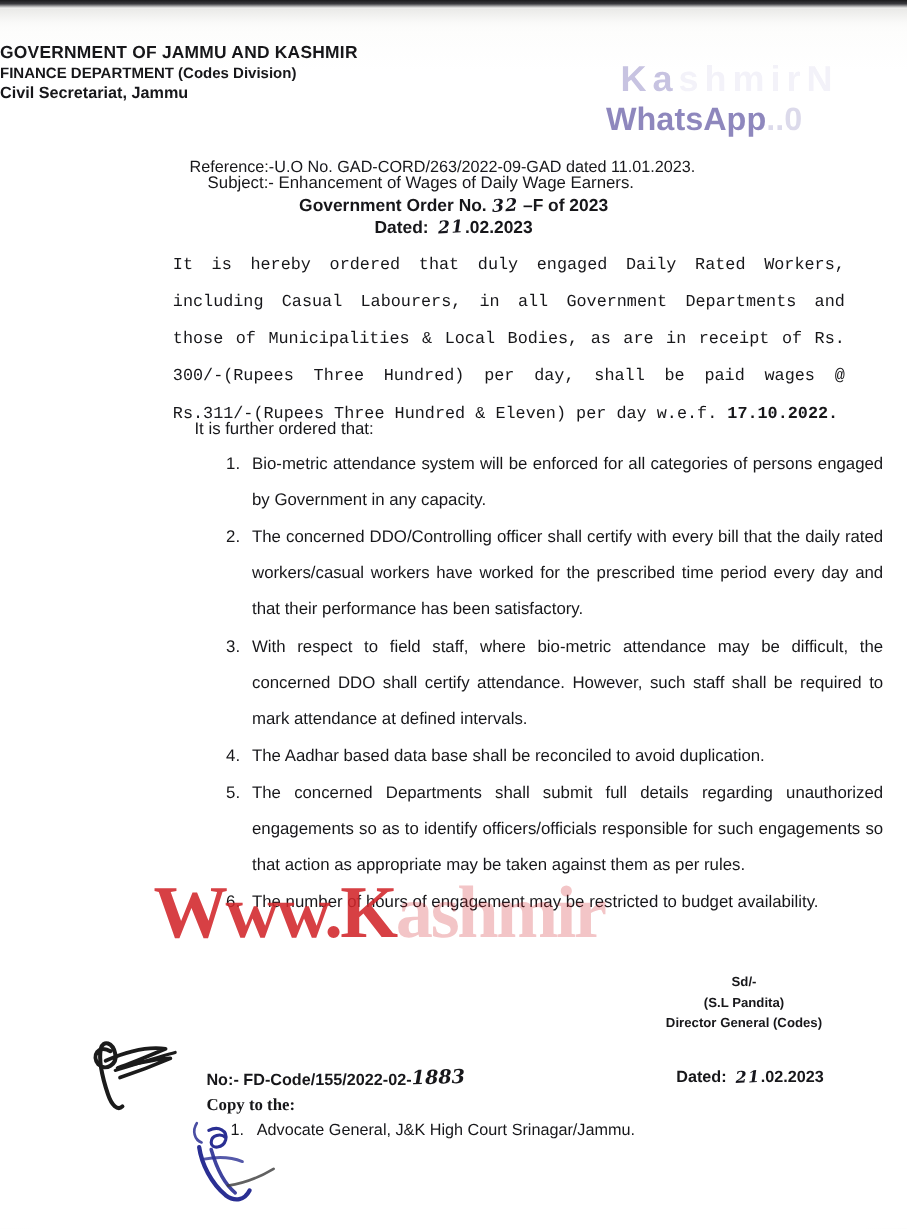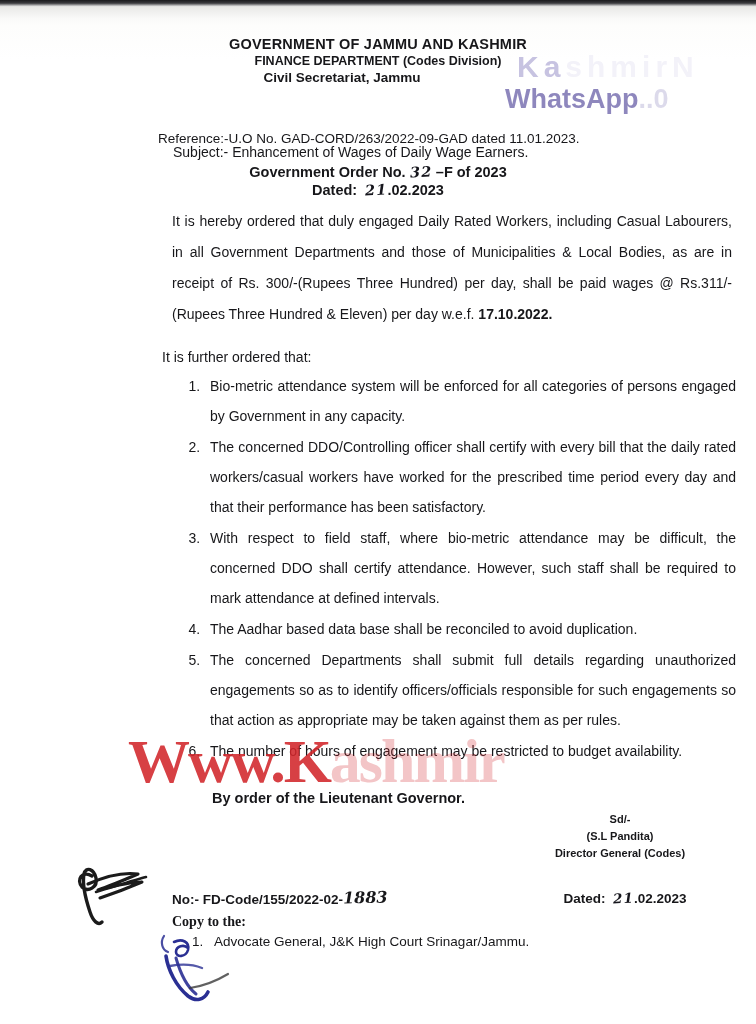--- a/index.html
+++ b/index.html
@@ -41,21 +41,21 @@
   .doc {
     position: absolute;
     left: 0; top: 0;
     width: 756px;
     height: 1024px;
     color: #17171a;
   }
 
   
   .hdr {
-    text-align: center;
+    text-align: left;
     font-weight: bold;
     line-height: 1.24;
   }
   .hdr-1 {
     position: absolute;
     left: 0; top: 36px; width: 756px;
     font-size: 14.5px;
     letter-spacing: .2px;
   }
   .hdr-2 {
@@ -107,26 +107,27 @@
     font-weight: bold;
     color: #16161d;
     letter-spacing: 1px;
     transform: rotate(-3deg);
     display: inline-block;
   }
 
   
   .body-para {
     position: absolute;
-    left: 172px; top: 206px;
+    left: 144px; top: 206px;
     width: 560px;
     font-size: 14px;
     line-height: 31px;
     text-align: justify;
     text-justify: inter-word;
+    font-family: Liberation Mono, monospace;
   }
   .body-para b { font-weight: bold; }
 
   .further {
     position: absolute;
     left: 162px; top: 349px;
     font-size: 14px;
     font-weight: normal;
   }
 
@@ -287,21 +288,20 @@
 
     <ol class="clauses">
       <li>Bio-metric attendance system will be enforced for all categories of persons engaged by Government in any capacity.</li>
       <li>The concerned DDO/Controlling officer shall certify with every bill that the daily rated workers/casual workers have worked for the prescribed time period every day and that their performance has been satisfactory.</li>
       <li>With respect to field staff, where bio-metric attendance may be difficult, the concerned DDO shall certify attendance. However, such staff shall be required to mark attendance at defined intervals.</li>
       <li>The Aadhar based data base shall be reconciled to avoid duplication.</li>
       <li>The concerned Departments shall submit full details regarding unauthorized engagements so as to identify officers/officials responsible for such engagements so that action as appropriate may be taken against them as per rules.</li>
       <li>The number of hours of engagement may be restricted to budget availability.</li>
     </ol>
 
-    <div class="by-order">By order of the Lieutenant Governor.</div>
 
     <div class="sigblock">
       <div>Sd/-</div>
       <div>(S.L Pandita)</div>
       <div>Director General (Codes)</div>
     </div>
     <div class="sig-dated">
       <span>Dated:</span>
       &nbsp;<span class="hw">21</span><span>.02.2023</span>
     </div>

